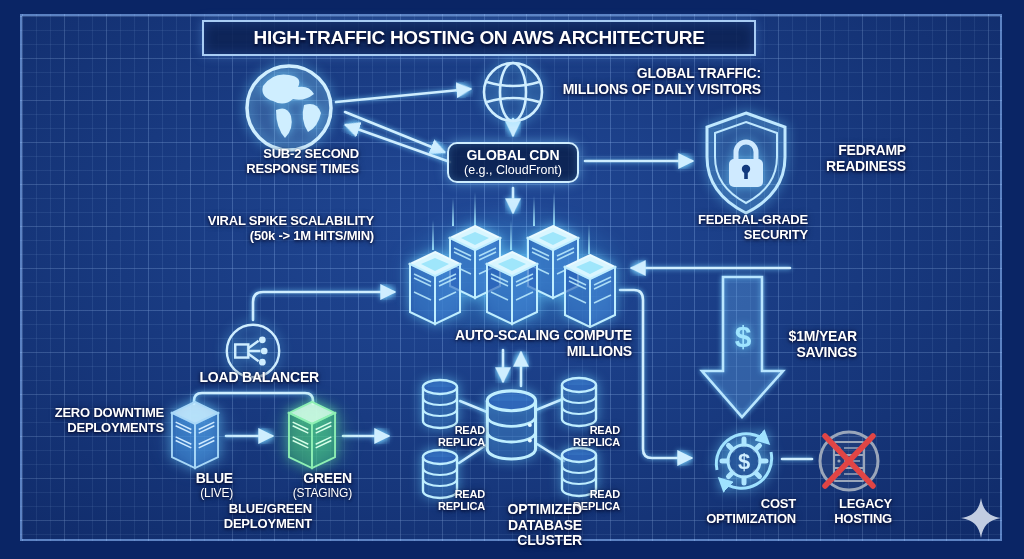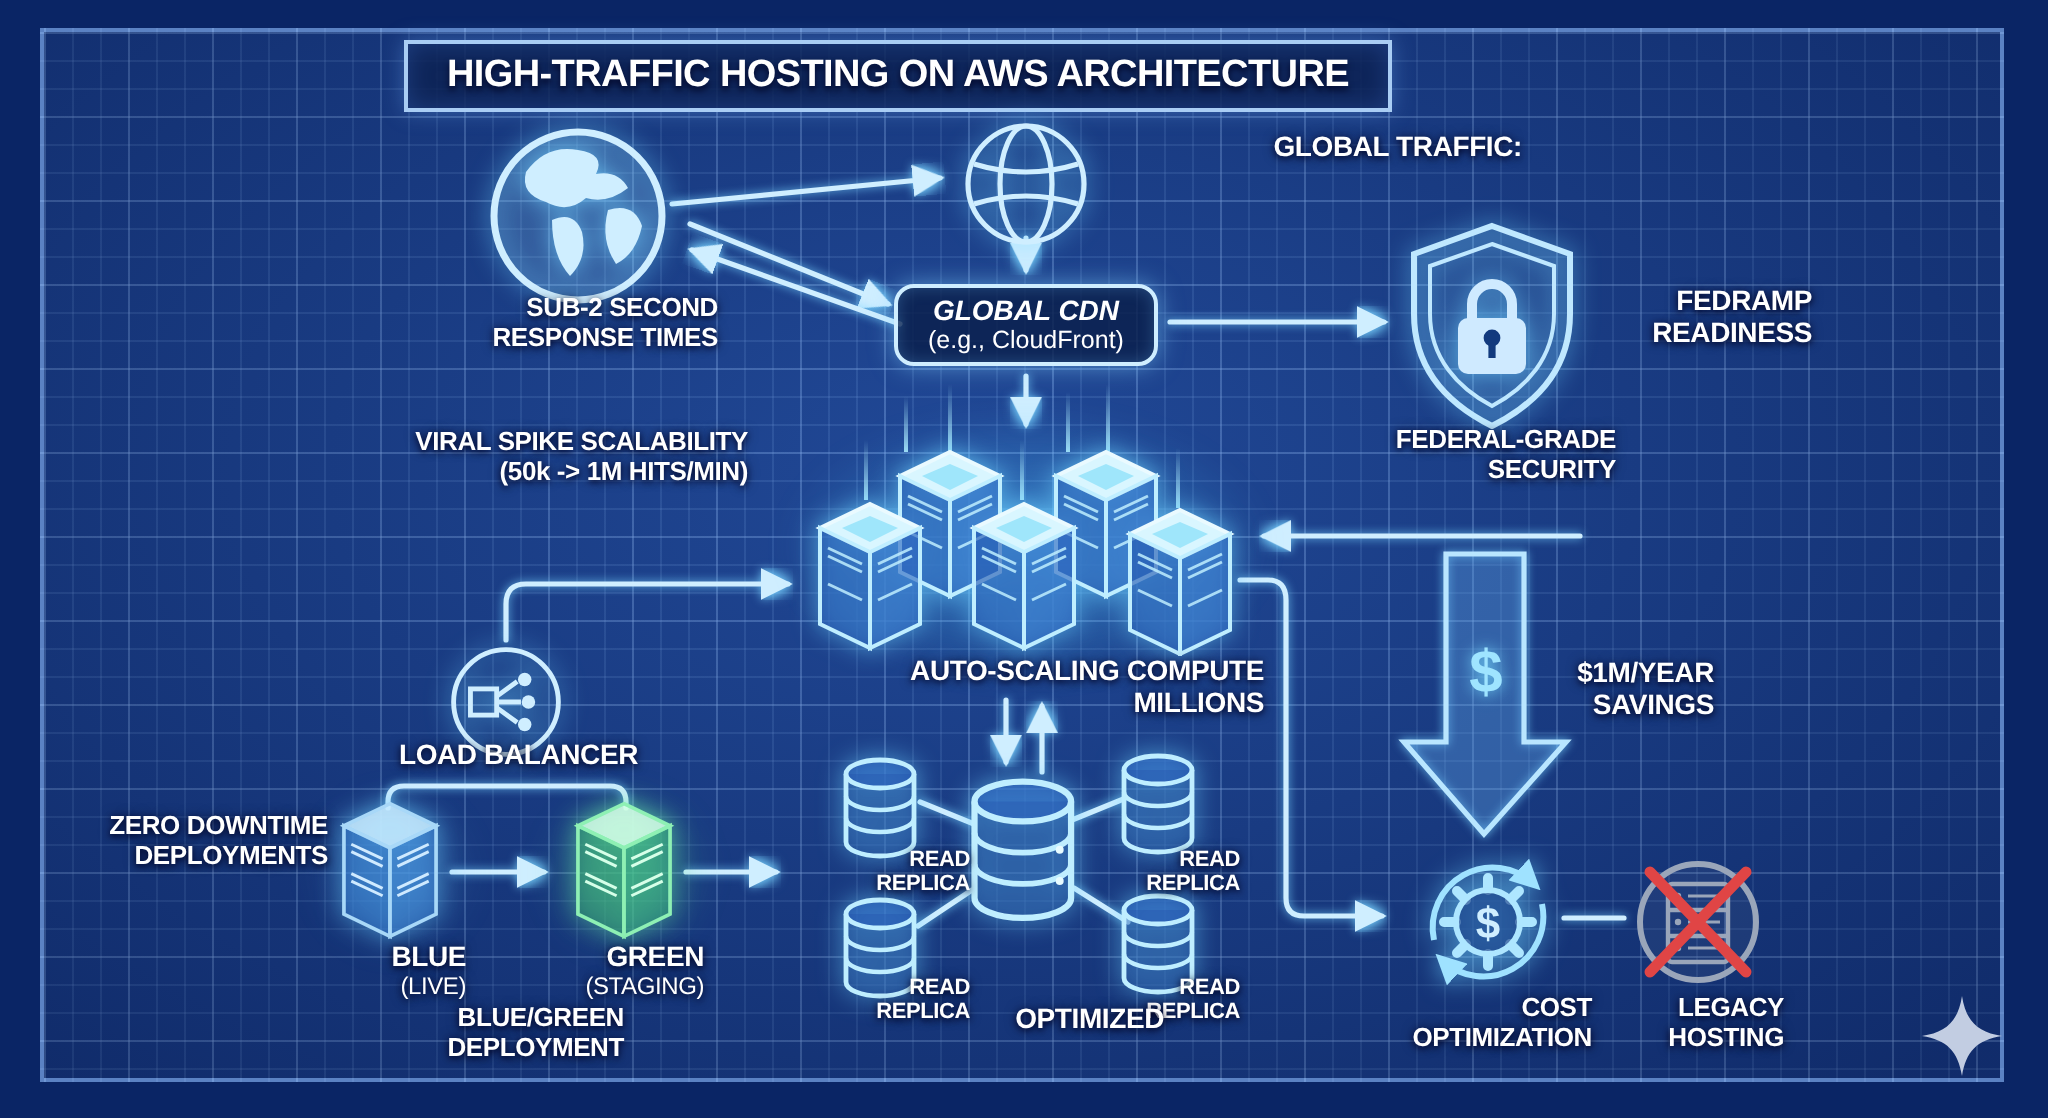--- a/index.html
+++ b/index.html
@@ -28,37 +28,37 @@
   .lbl{
     position:absolute;text-align:center;color:#ffffff;font-weight:700;
     line-height:1.12;letter-spacing:-0.2px;
     text-shadow:0 1px 3px rgba(0,0,30,0.9),0 0 6px rgba(0,0,40,0.5);
   }
   .lbl span{display:block;text-align:right;}
   .lbl .sub{font-weight:400;}
   .left{text-align:left;}
   .fs11{font-size:11px;} .fs13{font-size:13px;} .fs14{font-size:14px;}
   .title-box{
-    position:absolute;left:202px;top:20px;width:494px;height:36px;
+    position:absolute;left:202px;top:20px;width:554px;height:36px;
     border:2px solid #a9cdf4;background:rgba(13,34,84,0.85);
     box-shadow:0 0 10px rgba(120,180,255,0.35), inset 0 0 12px rgba(60,110,200,0.35);
     display:flex;align-items:center;justify-content:center;box-sizing:border-box;
   }
   .title-box span{
     color:#fff;font-weight:700;font-size:19px;letter-spacing:-0.3px;white-space:nowrap;
     text-shadow:0 2px 3px rgba(0,0,30,0.8);
   }
   .cdn-box{
     position:absolute;left:447px;top:142px;width:132px;height:41px;
     border:2.5px solid #cfeeff;border-radius:10px;background:rgba(10,30,75,0.82);
     box-shadow:0 0 12px rgba(130,210,255,0.55), inset 0 0 8px rgba(120,200,255,0.25);
     display:flex;flex-direction:column;align-items:center;justify-content:center;
     color:#fff;line-height:1.15;box-sizing:border-box;
   }
-  .cdn-box .b{font-weight:700;font-size:14px;font-style:italic;}
+  .cdn-box .b{font-weight:700;font-size:14px;}
   .cdn-box .r{font-weight:400;font-size:12.5px;}
   svg.connectors{position:absolute;left:0;top:0;}
   svg.connectors path, svg.connectors line, svg.connectors polygon{
     filter:drop-shadow(0 0 2.5px rgba(120,210,255,0.85));
   }
   .icon{position:absolute;}
   .glowblue{filter:drop-shadow(0 0 6px rgba(110,210,255,0.8));}
   .glowgreen{filter:drop-shadow(0 0 6px rgba(110,240,170,0.8));}
   .clusterglow{
     position:absolute;left:388px;top:203px;width:250px;height:140px;
@@ -272,20 +272,21 @@
 </svg>
 
 <svg class="sparkle" width="42" height="42" viewBox="0 0 44 44">
   <path d="M22,1 C24,14 30,20 43,22 C30,24 24,30 22,43 C20,30 14,24 1,22 C14,20 20,14 22,1 Z" fill="#c2cde2"></path>
 </svg>
 
 <div class="dollar-big">$</div>
 
 <div class="lbl left fs14" style="left:551px;top:66px;width:210px;">
   <span>GLOBAL TRAFFIC:</span>
+  <span>MILLIONS OF DAILY VISITORS</span>
 </div>
 
 <div class="lbl fs13" style="left:227px;top:147px;width:132px;">
   <span>SUB-2 SECOND</span>
   <span>RESPONSE TIMES</span>
 </div>
 
 <div class="lbl left fs14" style="left:796px;top:143px;width:110px;">
   <span>FEDRAMP</span>
   <span>READINESS</span>
@@ -337,20 +338,21 @@
 </div>
 <div class="lbl fs11" style="left:405px;top:488px;width:80px;">
   <span>READ REPLICA</span>
 </div>
 <div class="lbl fs11" style="left:540px;top:488px;width:80px;">
   <span>READ REPLICA</span>
 </div>
 
 <div class="lbl fs14" style="left:442px;top:502px;width:140px;">
   <span>OPTIMIZED</span>
+  <span>DATABASE CLUSTER</span>
 </div>
 
 <div class="lbl fs14" style="left:765px;top:329px;width:92px;">
   <span>$1M/YEAR</span>
   <span>SAVINGS</span>
 </div>
 
 <div class="lbl fs13" style="left:692px;top:497px;width:104px;">
   <span>COST</span>
   <span>OPTIMIZATION</span>

